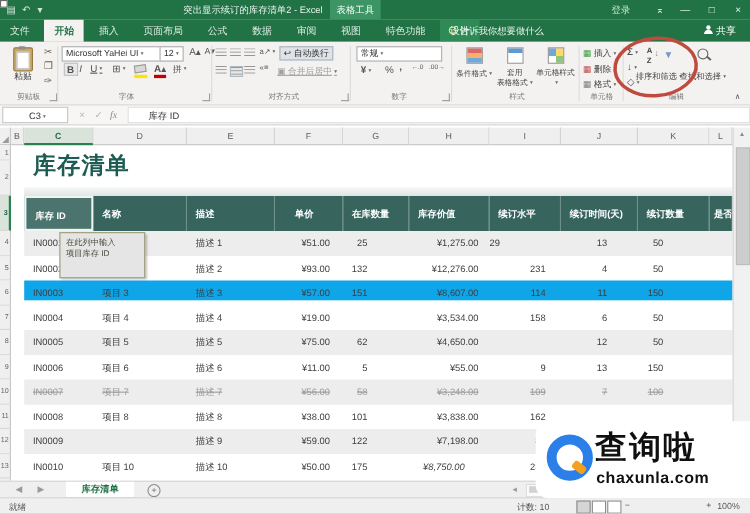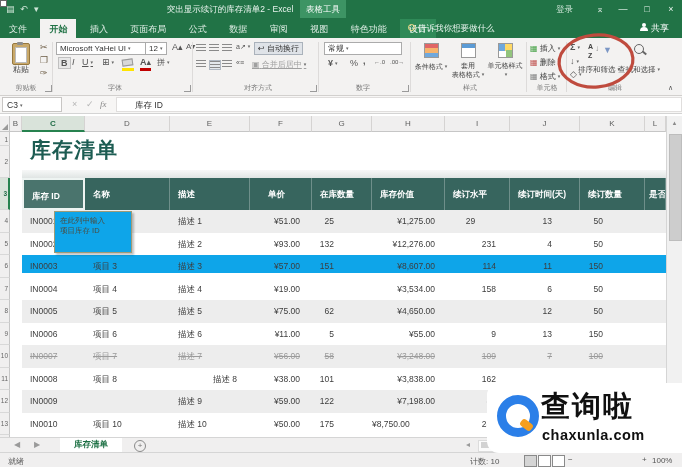--- a/index.html
+++ b/index.html
@@ -44,38 +44,38 @@
   .clip{position:absolute;width:16px;height:20px;background:#c9a96a;border:1px solid #96783f;border-radius:2px;}
   .clip::before{content:"";position:absolute;left:2px;top:3px;width:10px;height:14px;background:#fff;border:1px solid #bbb;}
   .clip::after{content:"";position:absolute;left:4px;top:-2px;width:6px;height:3px;background:#8d8d8d;border-radius:1px;}
   .az{position:absolute;width:24px;height:20px;}
   .az b{position:absolute;font-size:7px;color:#444;line-height:7px;}
   .az .fun{position:absolute;right:0;top:3px;font-size:9px;color:#7c97c5;}
   .mag{position:absolute;width:8px;height:8px;border:1.5px solid #666;border-radius:50%;}
   .mag::after{content:"";position:absolute;left:7px;top:7px;width:5px;height:1.5px;background:#666;transform:rotate(40deg);}
   
   .fbar{left:0;top:96px;width:682px;height:18px;background:#f7f6f5;border-bottom:1px solid #d4d4d4;}
-  .namebox{left:2px;top:1px;width:60px;height:15px;background:#fff;border:1px solid #c8c6c4;font-size:8.5px;color:#333;line-height:14px;padding-left:4px;}
+  .namebox{left:2px;top:1px;width:60px;height:15px;background:#fff;border:1px solid #c8c6c4;font-size:8.5px;color:#333;line-height:14px;padding-left:4px;text-align:center;}
   .fxtxt{font-size:9px;color:#888;line-height:16px;}
   .finput{left:116px;top:1px;width:566px;height:15px;background:#fff;border:1px solid #e0dedd;font-size:8.5px;color:#333;line-height:14px;padding-left:18px;}
   
   .colletter{position:absolute;height:16px;background:#f0efef;border-right:1px solid #d5d3d2;border-bottom:1px solid #c6c6c6;
              font-size:8px;color:#5f5f5f;text-align:center;line-height:15px;box-sizing:border-box;}
   .hl-col{background:#d9e3da;color:#1f6b45;border-bottom:2px solid #27824f;font-weight:bold;}
   .rownum{position:absolute;left:0;width:10px;background:#f0efef;border-bottom:1px solid #d8d8d8;border-right:1px solid #c6c6c6;
           font-size:6.5px;color:#666;text-align:right;padding-right:1px;box-sizing:border-box;}
   .hl-row{background:#d9e3da;color:#1f6b45;border-right:2px solid #27824f;font-weight:bold;}
   .sheettitle{font-size:21px;font-weight:bold;color:#1c5c52;letter-spacing:1px;}
   .thead{position:absolute;top:178px;height:32px;background:#37655E;color:#fff;font-size:8.5px;font-weight:bold;
          line-height:32px;border-right:1px solid rgba(255,255,255,.28);white-space:nowrap;overflow:hidden;box-sizing:border-box;}
   .thead.sel{background:#4a746d;border:2px solid #eef4f2;}
   .band{position:absolute;left:22px;width:644px;}
   .cell{position:absolute;top:0;height:100%;font-size:8.5px;color:#3d3d3d;line-height:22px;white-space:nowrap;overflow:hidden;box-sizing:border-box;}
   .struck .cell{color:#9b9b9b;text-decoration:line-through;}
-  .tooltip{left:54px;top:211px;width:78px;height:42px;background:#0ea5e9;border:1px solid #9d9b77;
+  .tooltip{left:54px;top:211px;width:78px;height:42px;background:#e5e5e5;border:1px solid #9d9b77;
            box-shadow:1.5px 1.5px 2px rgba(0,0,0,.25);font-size:7.5px;color:#4c4c3f;line-height:10px;padding:4px 5px;z-index:30;}
   
   .vscroll{left:666px;top:116px;width:16px;height:321px;background:#f1f1f1;border-left:1px solid #d5d5d5;}
   .sbtn{position:absolute;font-size:6px;color:#8a8a8a;text-align:center;width:100%;}
   .vthumb{position:absolute;left:2px;top:18px;width:11px;height:105px;background:#cdcdcd;border:1px solid #bdbdbd;}
   .tabrow{left:0;top:437px;width:682px;height:15px;background:#f0efef;border-top:1px solid #d5d5d5;}
   .navarr{position:absolute;top:0;font-size:8px;color:#9a9a9a;line-height:14px;}
   .sheettab{position:absolute;left:60px;top:0;width:62px;height:14px;background:#fff;border-bottom:2px solid #1e7145;
             color:#1e7145;font-weight:bold;font-size:8.5px;text-align:center;line-height:13px;}
   .addsheet{position:absolute;left:134px;top:2px;width:10px;height:10px;border:1px solid #8a8a8a;border-radius:50%;
@@ -269,21 +269,21 @@
       <div class="thead" style="left: 580px; width: 65px; padding-left: 8px;">续订数量</div>
       <div class="thead" style="left: 645px; width: 21px; padding-left: 4px;">是否</div>
       <div style="left: 81px; top: 206px; width: 5px; height: 5px; background: rgb(255, 255, 255); border: 1px solid rgb(102, 102, 102); z-index: 5;"></div>
       <div class="band" style="top: 210px; height: 22.5px; background: rgb(237, 237, 237);">
         <div class="cell" style="left: 0px; width: 63px; line-height: 22.5px; padding-left: 8px;">IN0001</div>
         <div class="cell" style="left: 63px; width: 85px; line-height: 22.5px; padding-left: 8px;">项目 1</div>
         <div class="cell" style="left: 148px; width: 80px; line-height: 22.5px; padding-left: 8px;">描述 1</div>
         <div class="cell" style="left: 228px; width: 62px; line-height: 22.5px; text-align: right; padding-right: 12px;">¥51.00</div>
         <div class="cell" style="left: 290px; width: 60px; line-height: 22.5px; text-align: right; padding-right: 38px;">25</div>
         <div class="cell" style="left: 350px; width: 73px; line-height: 22.5px; text-align: right; padding-right: 10px;">¥1,275.00</div>
-        <div class="cell" style="left: 423px; width: 65px; line-height: 22.5px; text-align: center; padding-right: 14px;">29</div>
+        <div class="cell" style="left: 423px; width: 65px; line-height: 22.5px; text-align: left; padding-right: 14px;">29</div>
         <div class="cell" style="left: 488px; width: 70px; line-height: 22.5px; text-align: right; padding-right: 28px;">13</div>
         <div class="cell" style="left: 558px; width: 65px; line-height: 22.5px; text-align: right; padding-right: 42px;">50</div>
       </div>
       <div class="band" style="top: 232.5px; height: 22.5px; background: rgb(255, 255, 255);">
         <div class="cell" style="left: 0px; width: 63px; line-height: 22.5px; padding-left: 8px;">IN0002</div>
         <div class="cell" style="left: 63px; width: 85px; line-height: 22.5px; padding-left: 8px;">项目 2</div>
         <div class="cell" style="left: 148px; width: 80px; line-height: 22.5px; padding-left: 8px;">描述 2</div>
         <div class="cell" style="left: 228px; width: 62px; line-height: 22.5px; text-align: right; padding-right: 12px;">¥93.00</div>
         <div class="cell" style="left: 290px; width: 60px; line-height: 22.5px; text-align: right; padding-right: 38px;">132</div>
         <div class="cell" style="left: 350px; width: 73px; line-height: 22.5px; text-align: right; padding-right: 10px;">¥12,276.00</div>
@@ -340,21 +340,21 @@
         <div class="cell" style="left: 228px; width: 62px; line-height: 22.5px; text-align: right; padding-right: 12px;">¥56.00</div>
         <div class="cell" style="left: 290px; width: 60px; line-height: 22.5px; text-align: right; padding-right: 38px;">58</div>
         <div class="cell" style="left: 350px; width: 73px; line-height: 22.5px; text-align: right; padding-right: 10px;">¥3,248.00</div>
         <div class="cell" style="left: 423px; width: 65px; line-height: 22.5px; text-align: right; padding-right: 14px;">109</div>
         <div class="cell" style="left: 488px; width: 70px; line-height: 22.5px; text-align: right; padding-right: 28px;">7</div>
         <div class="cell" style="left: 558px; width: 65px; line-height: 22.5px; text-align: right; padding-right: 42px;">100</div>
       </div>
       <div class="band" style="top: 367.5px; height: 22.5px; background: rgb(255, 255, 255);">
         <div class="cell" style="left: 0px; width: 63px; line-height: 22.5px; padding-left: 8px;">IN0008</div>
         <div class="cell" style="left: 63px; width: 85px; line-height: 22.5px; padding-left: 8px;">项目 8</div>
-        <div class="cell" style="left: 148px; width: 80px; line-height: 22.5px; padding-left: 8px; margin-left: 35px;">描述 8</div>
+        <div class="cell" style="left: 148px; width: 80px; line-height: 22.5px; padding-left: 8px;">描述 8</div>
         <div class="cell" style="left: 228px; width: 62px; line-height: 22.5px; text-align: right; padding-right: 12px;">¥38.00</div>
         <div class="cell" style="left: 290px; width: 60px; line-height: 22.5px; text-align: right; padding-right: 38px;">101</div>
         <div class="cell" style="left: 350px; width: 73px; line-height: 22.5px; text-align: right; padding-right: 10px;">¥3,838.00</div>
         <div class="cell" style="left: 423px; width: 65px; line-height: 22.5px; text-align: right; padding-right: 14px;">162</div>
         <div class="cell" style="left: 488px; width: 70px; line-height: 22.5px; text-align: right; padding-right: 28px;"></div>
         <div class="cell" style="left: 558px; width: 65px; line-height: 22.5px; text-align: right; padding-right: 42px;"></div>
       </div>
       <div class="band" style="top: 390px; height: 22.5px; background: rgb(237, 237, 237);">
         <div class="cell" style="left: 0px; width: 63px; line-height: 22.5px; padding-left: 8px;">IN0009</div>
         <div class="cell" style="left: 148px; width: 80px; line-height: 22.5px; padding-left: 8px;">描述 9</div>
@@ -364,21 +364,21 @@
         <div class="cell" style="left: 423px; width: 65px; line-height: 22.5px; text-align: right; padding-right: 14px;">82</div>
         <div class="cell" style="left: 488px; width: 70px; line-height: 22.5px; text-align: right; padding-right: 28px;"></div>
         <div class="cell" style="left: 558px; width: 65px; line-height: 22.5px; text-align: right; padding-right: 42px;"></div>
       </div>
       <div class="band" style="top: 412.5px; height: 22.5px; background: rgb(255, 255, 255);">
         <div class="cell" style="left: 0px; width: 63px; line-height: 22.5px; padding-left: 8px;">IN0010</div>
         <div class="cell" style="left: 63px; width: 85px; line-height: 22.5px; padding-left: 8px;">项目 10</div>
         <div class="cell" style="left: 148px; width: 80px; line-height: 22.5px; padding-left: 8px;">描述 10</div>
         <div class="cell" style="left: 228px; width: 62px; line-height: 22.5px; text-align: right; padding-right: 12px;">¥50.00</div>
         <div class="cell" style="left: 290px; width: 60px; line-height: 22.5px; text-align: right; padding-right: 38px;">175</div>
-        <div class="cell" style="left: 350px; width: 73px; line-height: 22.5px; text-align: left; padding-right: 10px;">¥8,750.00</div>
+        <div class="cell" style="left: 350px; width: 73px; line-height: 22.5px; text-align: center; padding-right: 10px; font-style: italic;">¥8,750.00</div>
         <div class="cell" style="left: 423px; width: 65px; line-height: 22.5px; text-align: right; padding-right: 14px;">283</div>
         <div class="cell" style="left: 488px; width: 70px; line-height: 22.5px; text-align: right; padding-right: 28px;"></div>
         <div class="cell" style="left: 558px; width: 65px; line-height: 22.5px; text-align: right; padding-right: 42px;"></div>
       </div>
     </div>
 
   <div class="a sheettitle" style="left:30px;top:136px;">库存清单</div>
   <div class="a" style="left:22px;top:170px;width:644px;height:8px;background:linear-gradient(#f7f8f8,#e0e5e4);"></div>
 
   <div class="a tooltip">

